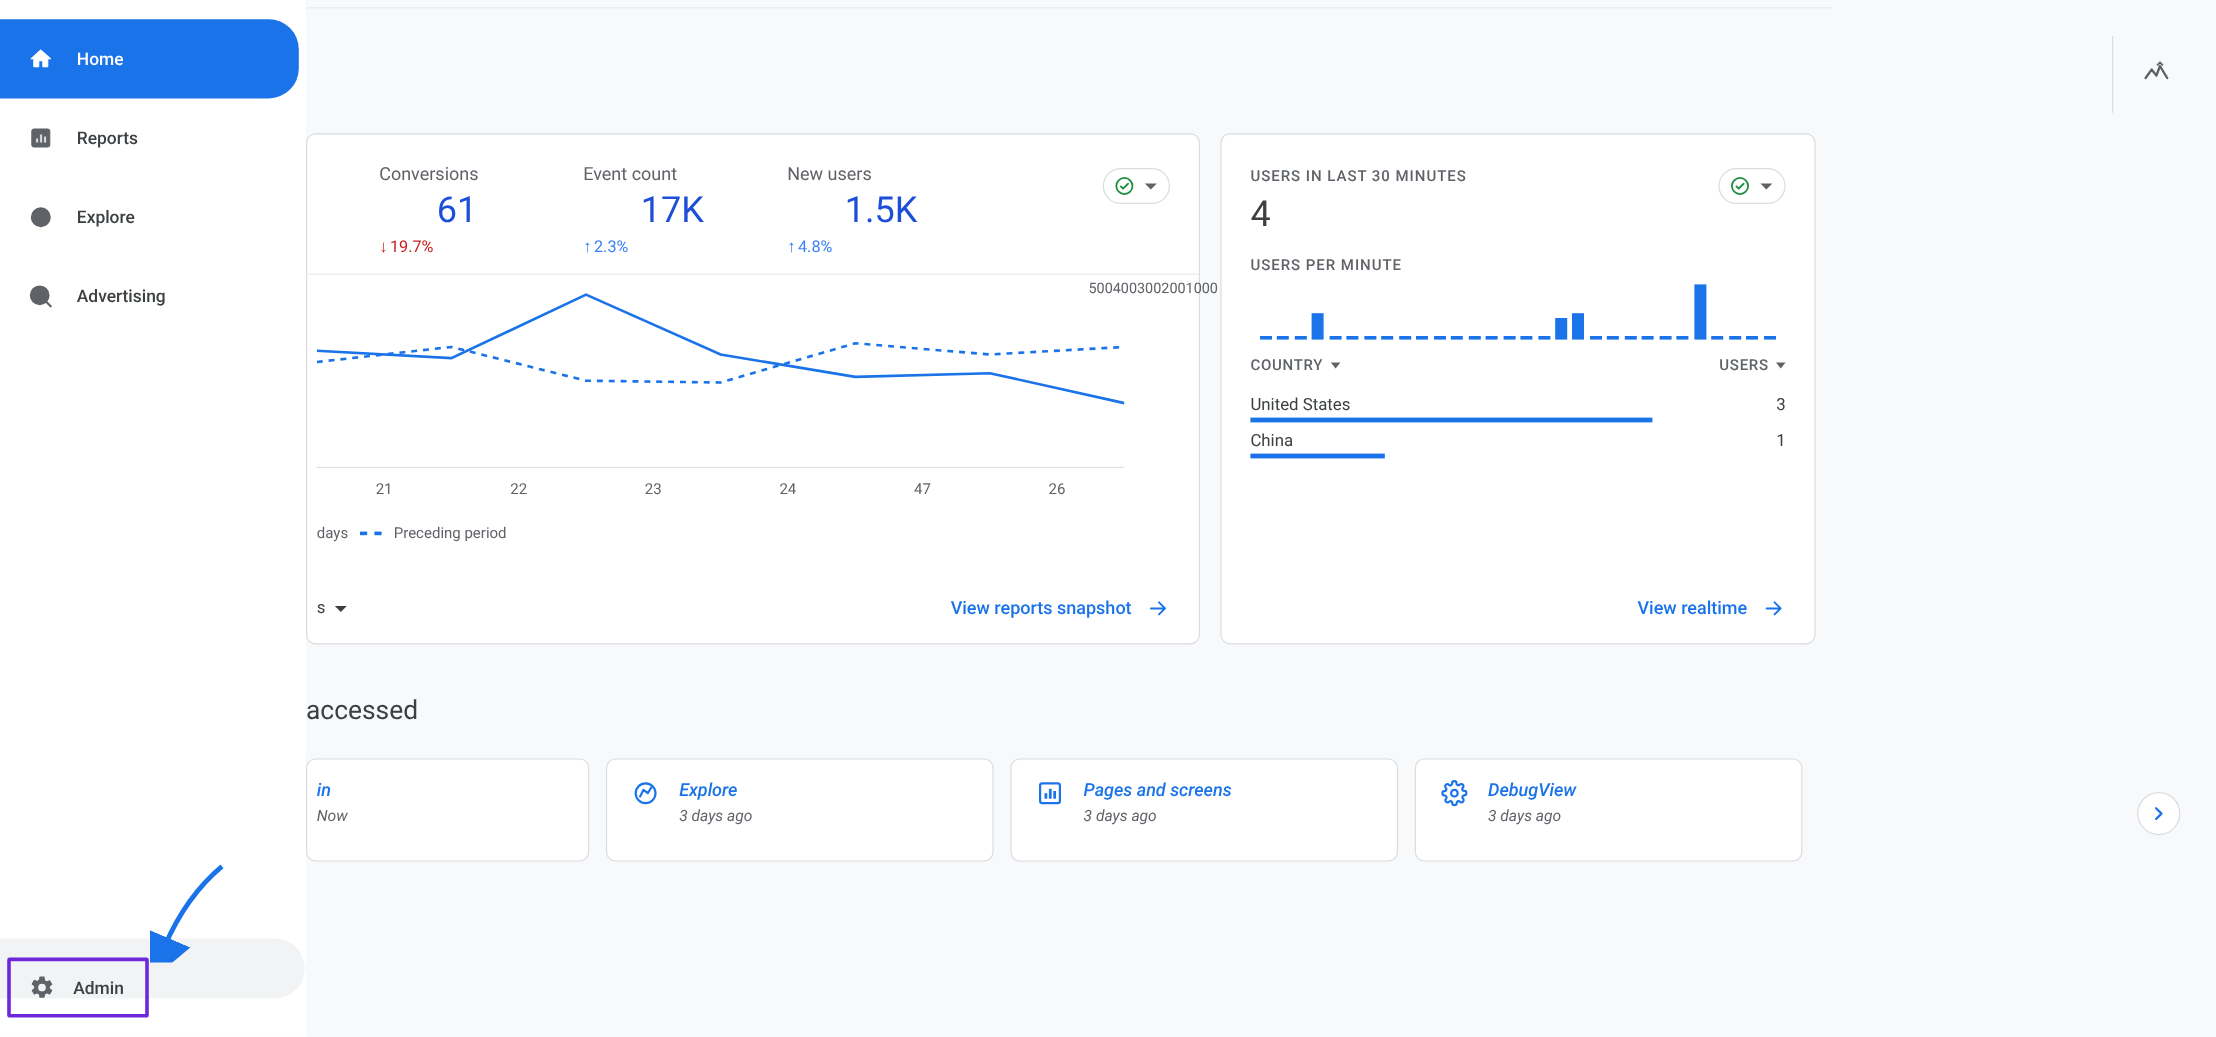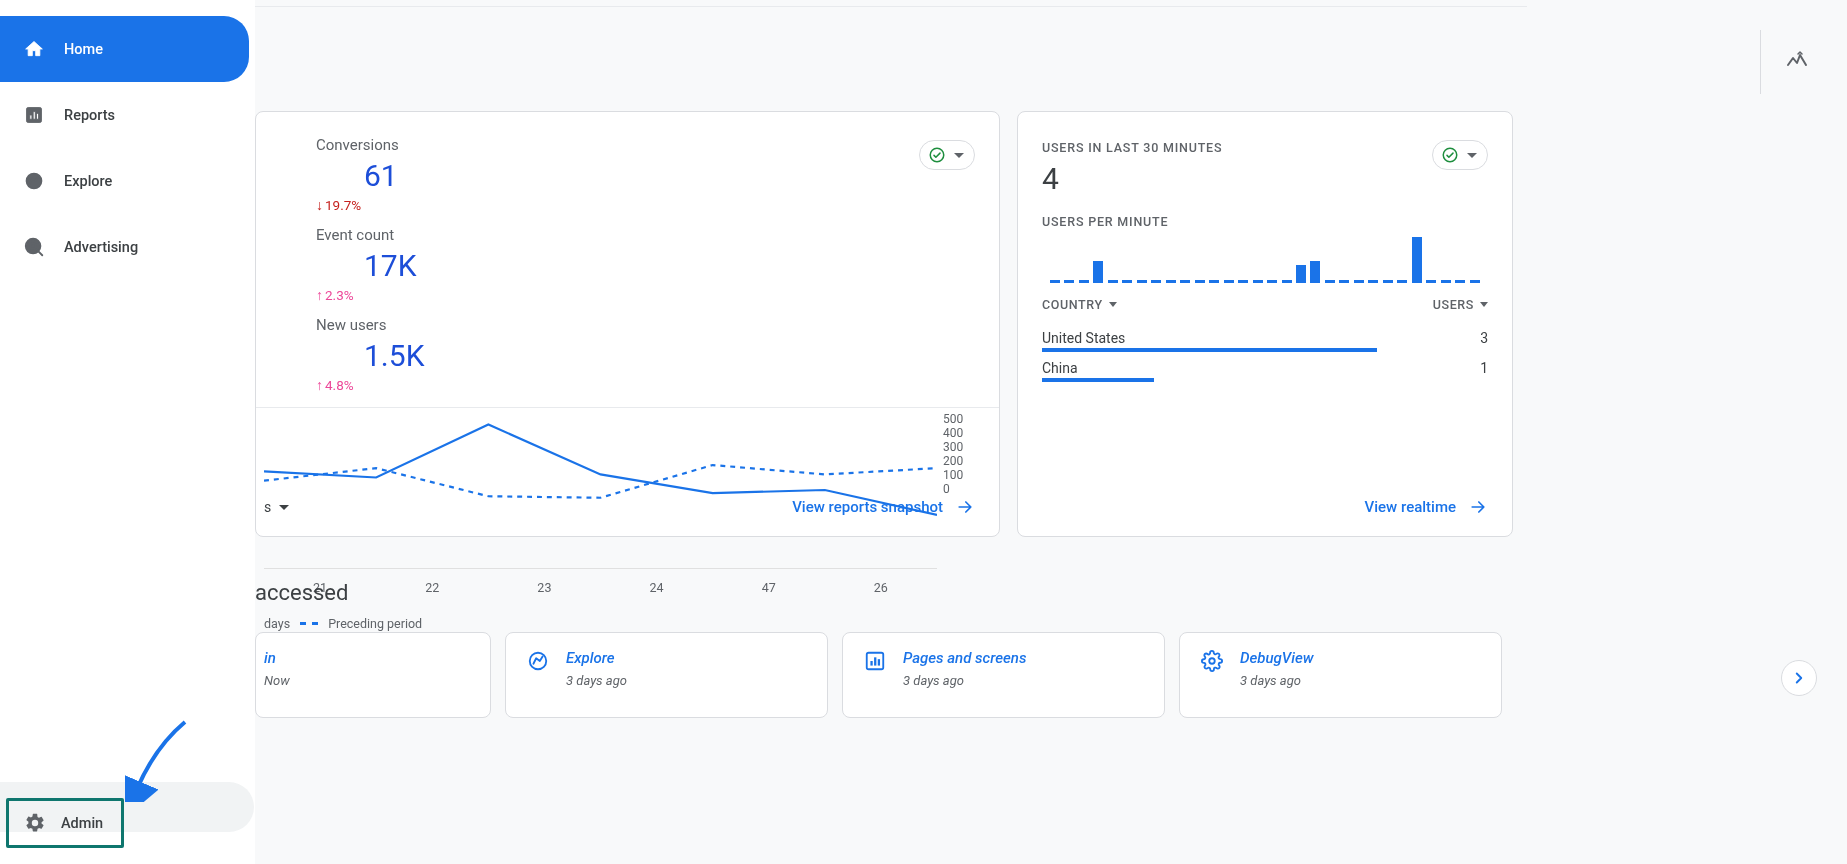--- a/index.html
+++ b/index.html
@@ -9,59 +9,59 @@
   .sidebar { position: absolute; left: 0; top: 0; width: 255px; height: 864px; background: #fff; z-index: 10; }
   .nav-item { display: flex; align-items: center; height: 66px; padding-left: 22px; cursor: pointer; border-radius: 0 25px 25px 0; margin-right: 6px; }
   .nav-item.active { background: #1a73e8; color: #fff; }
   .nav-item .icon { width: 24px; height: 24px; display: flex; align-items: center; justify-content: center; margin-right: 18px; }
   .nav-item .label { font-size: 14.5px; font-weight: 500; }
   .nav-item:not(.active) .label { color: #3c4043; }
   .nav-item:not(.active) svg { fill: #5f6368; stroke: #5f6368; }
   .nav-item.active svg { fill: #fff; stroke: #fff; }
   .nav-top { padding-top: 16px; }
   .nav-bottom { position: absolute; bottom: 16px; left: 0; right: 0; }
-  .admin-box { border: 3px solid #0f766e; border-radius: 2px; display: inline-flex; align-items: center; height: 50px; padding: 0 18px 0 14px; margin-left: 6px; cursor: pointer; }
+  .admin-box { border: 3px solid #6d28d9; border-radius: 2px; display: inline-flex; align-items: center; height: 50px; padding: 0 18px 0 14px; margin-left: 6px; cursor: pointer; }
   .admin-box .icon { margin-right: 14px; width: 24px; height: 24px; display:flex;align-items:center;justify-content:center;}
   .admin-box .label { font-size: 14.5px; font-weight: 500; color:#3c4043;}
   .admin-pill { position:absolute; left:0; bottom:16px; height:50px; width:254px; background:#f1f3f4; border-radius:0 25px 25px 0; z-index:-1;}
   
   
   .arrow { position:absolute; left:125px; bottom:62px; width:70px; height:85px; z-index:20; pointer-events:none;}
   
   
   .main { position: absolute; left: 255px; top: 0; right: 0; height: 864px; }
   .top-divider { position:absolute; top:6px; left:0; right:320px; height:1px; background:#e8eaed;}
   .header-actions { position:absolute; top:30px; right:38px; display:flex; align-items:center; padding-left:24px; border-left:1px solid #dadce0; height:64px;}
   .header-actions .insights-icon { cursor:pointer; }
   
   
   .card { background:#fff; border:1px solid #dadce0; border-radius:8px; position:absolute; }
   .card1 { left:0; top:111px; width:745px; height:426px; }
   .card2 { left:762px; top:111px; width:496px; height:426px; }
   
   
-  .metrics { display:flex; padding:24px 24px 0 60px; gap:13px;flex-direction:column; }
+  .metrics { display:flex; padding:24px 24px 0 60px; gap:0; }
   .metric { width:170px; cursor:pointer;}
   .metric-label { font-size:15px; color:#5f6368; margin-bottom:4px;}
   .metric-value { font-size:30px; color:#1d4ed8; font-weight:400; margin-bottom:4px;margin-left:48px;}
   .metric-delta { font-size:13.5px; display:flex; align-items:center; gap:2px;}
   .metric-delta.down { color:#c5221f; }
   .metric-delta.down::before { content:"↓"; font-size:14px;}
-  .metric-delta.up { color:#ec4899; }
+  .metric-delta.up { color:#3b82f6; }
   .metric-delta.up::before { content:"↑"; font-size:14px;}
   
   .check-pill { position:absolute; top:28px; right:24px; display:flex; align-items:center; gap:8px; border:1px solid #dadce0; border-radius:18px; padding:5px 10px 5px 8px; cursor:pointer;}
   .check-pill svg.check { display:block;}
   .check-pill .caret { width:0;height:0;border-left:5px solid transparent;border-right:5px solid transparent;border-top:5px solid #5f6368;}
   
   .divider { height:1px; background:#e8eaed; margin:14px 0 0 0;}
   
   
   .chart-wrap { position:relative; height:184px; margin:4px 20px 0 8px;}
-  .y-axis { position:absolute; right:0; top:0; bottom:27px; width:36px; display:flex; flex-direction:column; justify-content:flex-start; align-items:flex-start; font-size:12px; color:#5f6368;}
+  .y-axis { position:absolute; right:0; top:0; bottom:27px; width:36px; display:flex; flex-direction:row; justify-content:center; align-items:flex-start; font-size:12px; color:#5f6368;}
   .x-axis { position:absolute; left:0; right:42px; bottom:0; height:22px; display:flex; justify-content:space-around; font-size:12.5px; color:#5f6368; padding-top:6px;}
   .plot { position:absolute; left:0; right:42px; top:0; bottom:27px; border-bottom:1px solid #e0e0e0;}
   .plot svg { width:100%; height:100%; }
   
   .legend { font-size:12.5px; color:#5f6368; padding:20px 0 0 8px; display:flex; align-items:center; gap:10px;}
   .legend-dash { display:inline-block; width:18px; border-top:3px dashed #1a73e8; vertical-align:middle;}
   
   .footer-row { position:absolute; bottom:0; left:0; right:0; height:58px; display:flex; align-items:center; justify-content:space-between; padding:0 24px 0 8px;}
   .footer-left { font-size:14px; color:#3c4043; display:flex; align-items:center; cursor:pointer;}
   .footer-left .caret { margin-left:8px; width:0;height:0;border-left:5px solid transparent;border-right:5px solid transparent;border-top:5px solid #3c4043;}

